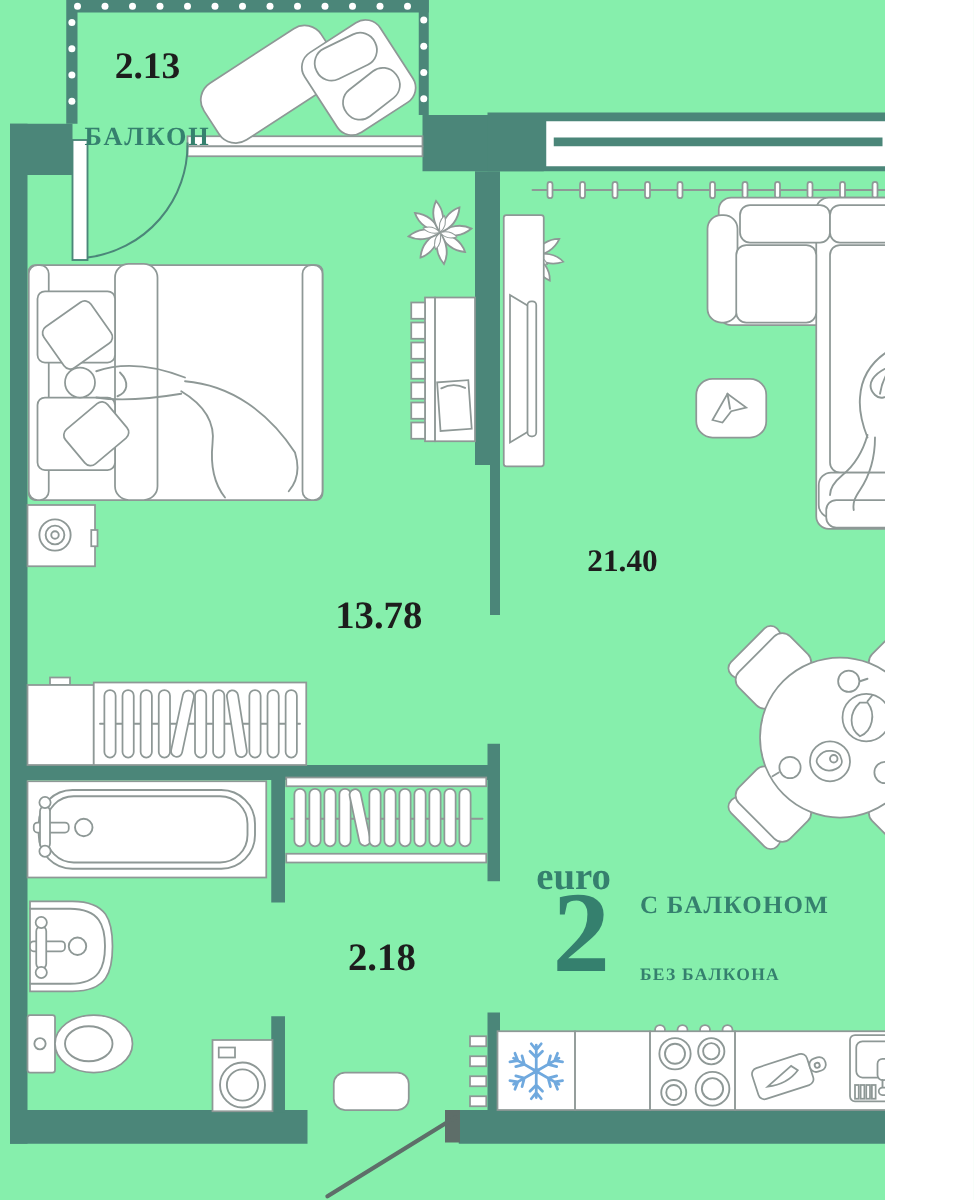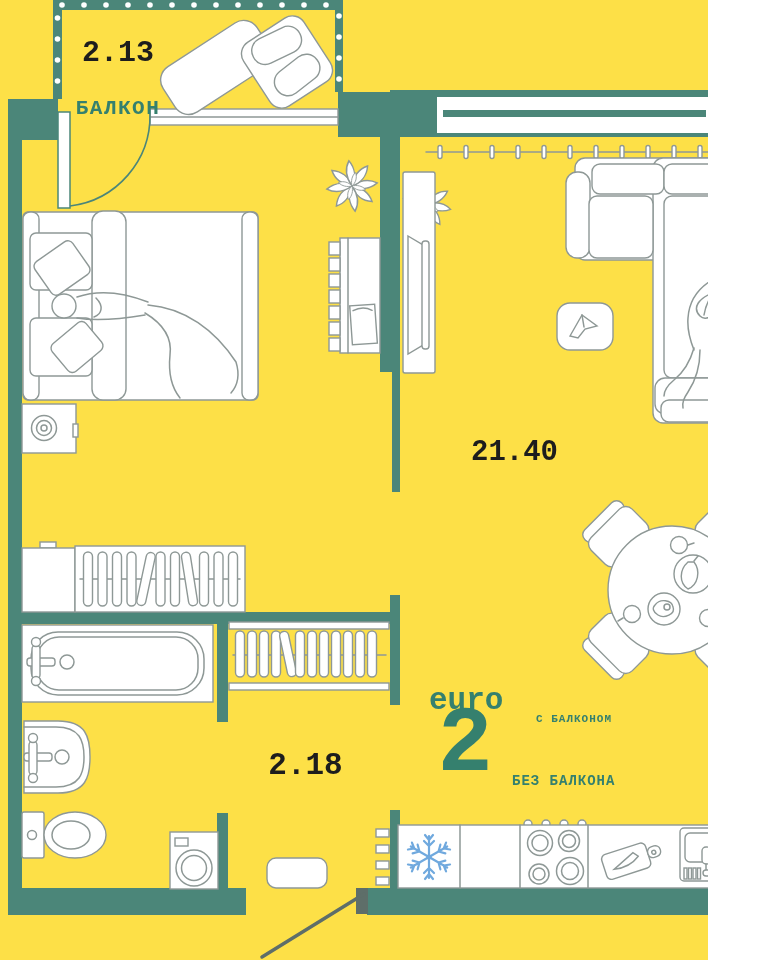--- a/index.html
+++ b/index.html
@@ -1,20 +1,20 @@
 <!DOCTYPE html>
 <html style="--wall: #4B8679; --accent: #35806E; --ink: #1D1D1D; --outline: #8E9896; --snow: #70A9DE;"><head>
 <meta charset="utf-8">
 <style>
   :root{
     --wall:#4B8679; --accent:#35806E; --ink:#1D1D1D; --outline:#8E9896; --snow:#70A9DE;
   }
   html,body{margin:0;padding:0;background:#fff;}
-  .plan{position:relative;width:708px;height:960px;background:#fde047;overflow:hidden;
-        font-family:Liberation Mono, monospace;}
+  .plan{position:relative;width:708px;height:960px;background:#86efac;overflow:hidden;
+        font-family:Liberation Serif, serif;}
   .plan svg{position:absolute;left:0;top:0;}
   .w{fill:var(--wall);stroke:none;}
   .f{fill:#fff;stroke:var(--outline);stroke-width:1.4;}
   .fn{fill:none;stroke:var(--outline);stroke-width:1.5;stroke-linecap:round;}
   .snow{stroke:var(--snow);stroke-width:2.2;stroke-linecap:round;fill:none;}
   .lbl,.tlbl{position:absolute;font-weight:700;white-space:nowrap;}
   .lbl{color:var(--ink);}
   .tlbl{color:var(--accent);}
   .ctr{text-align:center;}
 </style>
@@ -387,20 +387,21 @@
       <rect class="f" x="725" y="868" width="3" height="11"></rect>
           <rect class="f" x="729.5" y="868" width="3" height="11"></rect>
       <rect class="f" x="703" y="870" width="9" height="6" rx="3"></rect>
     </g>
   </g>
 </svg>
 
   <div class="lbl ctr" style="left:58px;top:36px;width:120px;font-size:30px;">2.13</div>
   <div class="tlbl ctr" style="left:54px;top:67px;width:128px;font-size:21px;letter-spacing:1.5px;margin-top:30px;">БАЛКОН</div>
 
-  <div class="lbl ctr" style="left:438px;top:436px;width:120px;font-size:29px;text-align:right;">21.40</div>
+  <div class="lbl ctr" style="left:245px;top:474px;width:116px;font-size:31px;">13.78</div>
+  <div class="lbl ctr" style="left:438px;top:436px;width:120px;font-size:25px;">21.40</div>
   <div class="lbl ctr" style="left:248px;top:748px;width:115px;font-size:31px;">2.18</div>
 
   <div class="tlbl" style="left:429px;top:683px;font-size:31px;">euro</div>
   <div class="tlbl ctr" style="left:427px;top:700px;width:76px;font-size:92px;line-height:1;">2</div>
-  <div class="tlbl" style="left:536px;top:713px;font-size:11px;letter-spacing:1px;">С БАЛКОНОМ</div>
+  <div class="tlbl" style="left:512px;top:713px;font-size:20px;letter-spacing:1px;">С БАЛКОНОМ</div>
   <div class="tlbl" style="left:512px;top:773px;font-size:14px;letter-spacing:1px;">БЕЗ БАЛКОНА</div>
 </div>
 
 </body></html>

